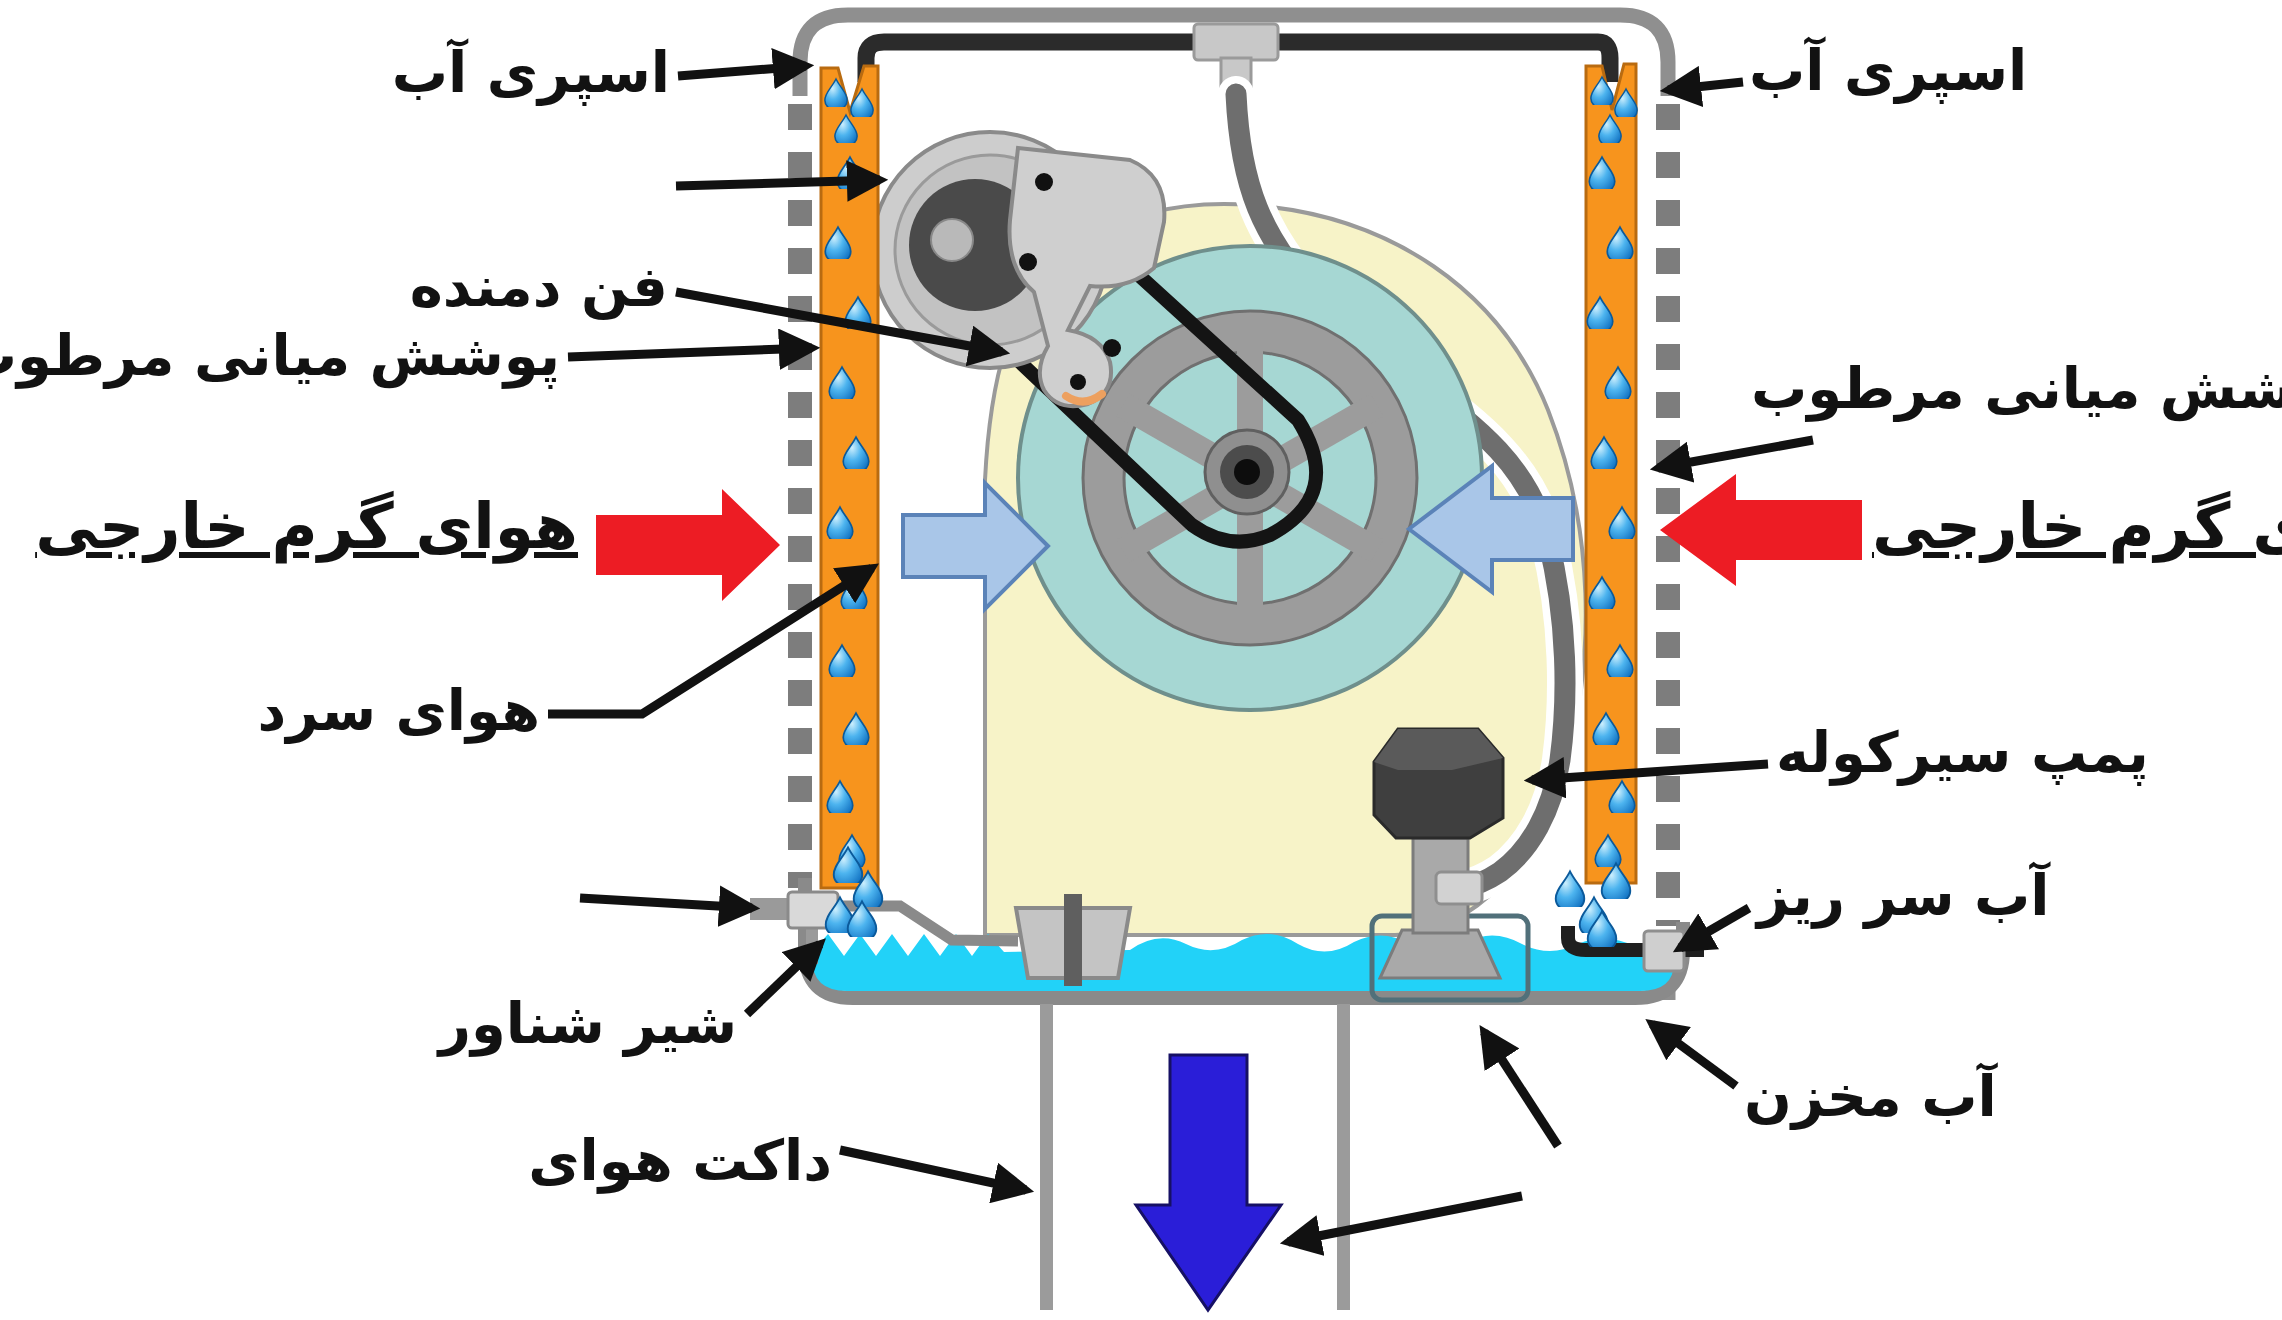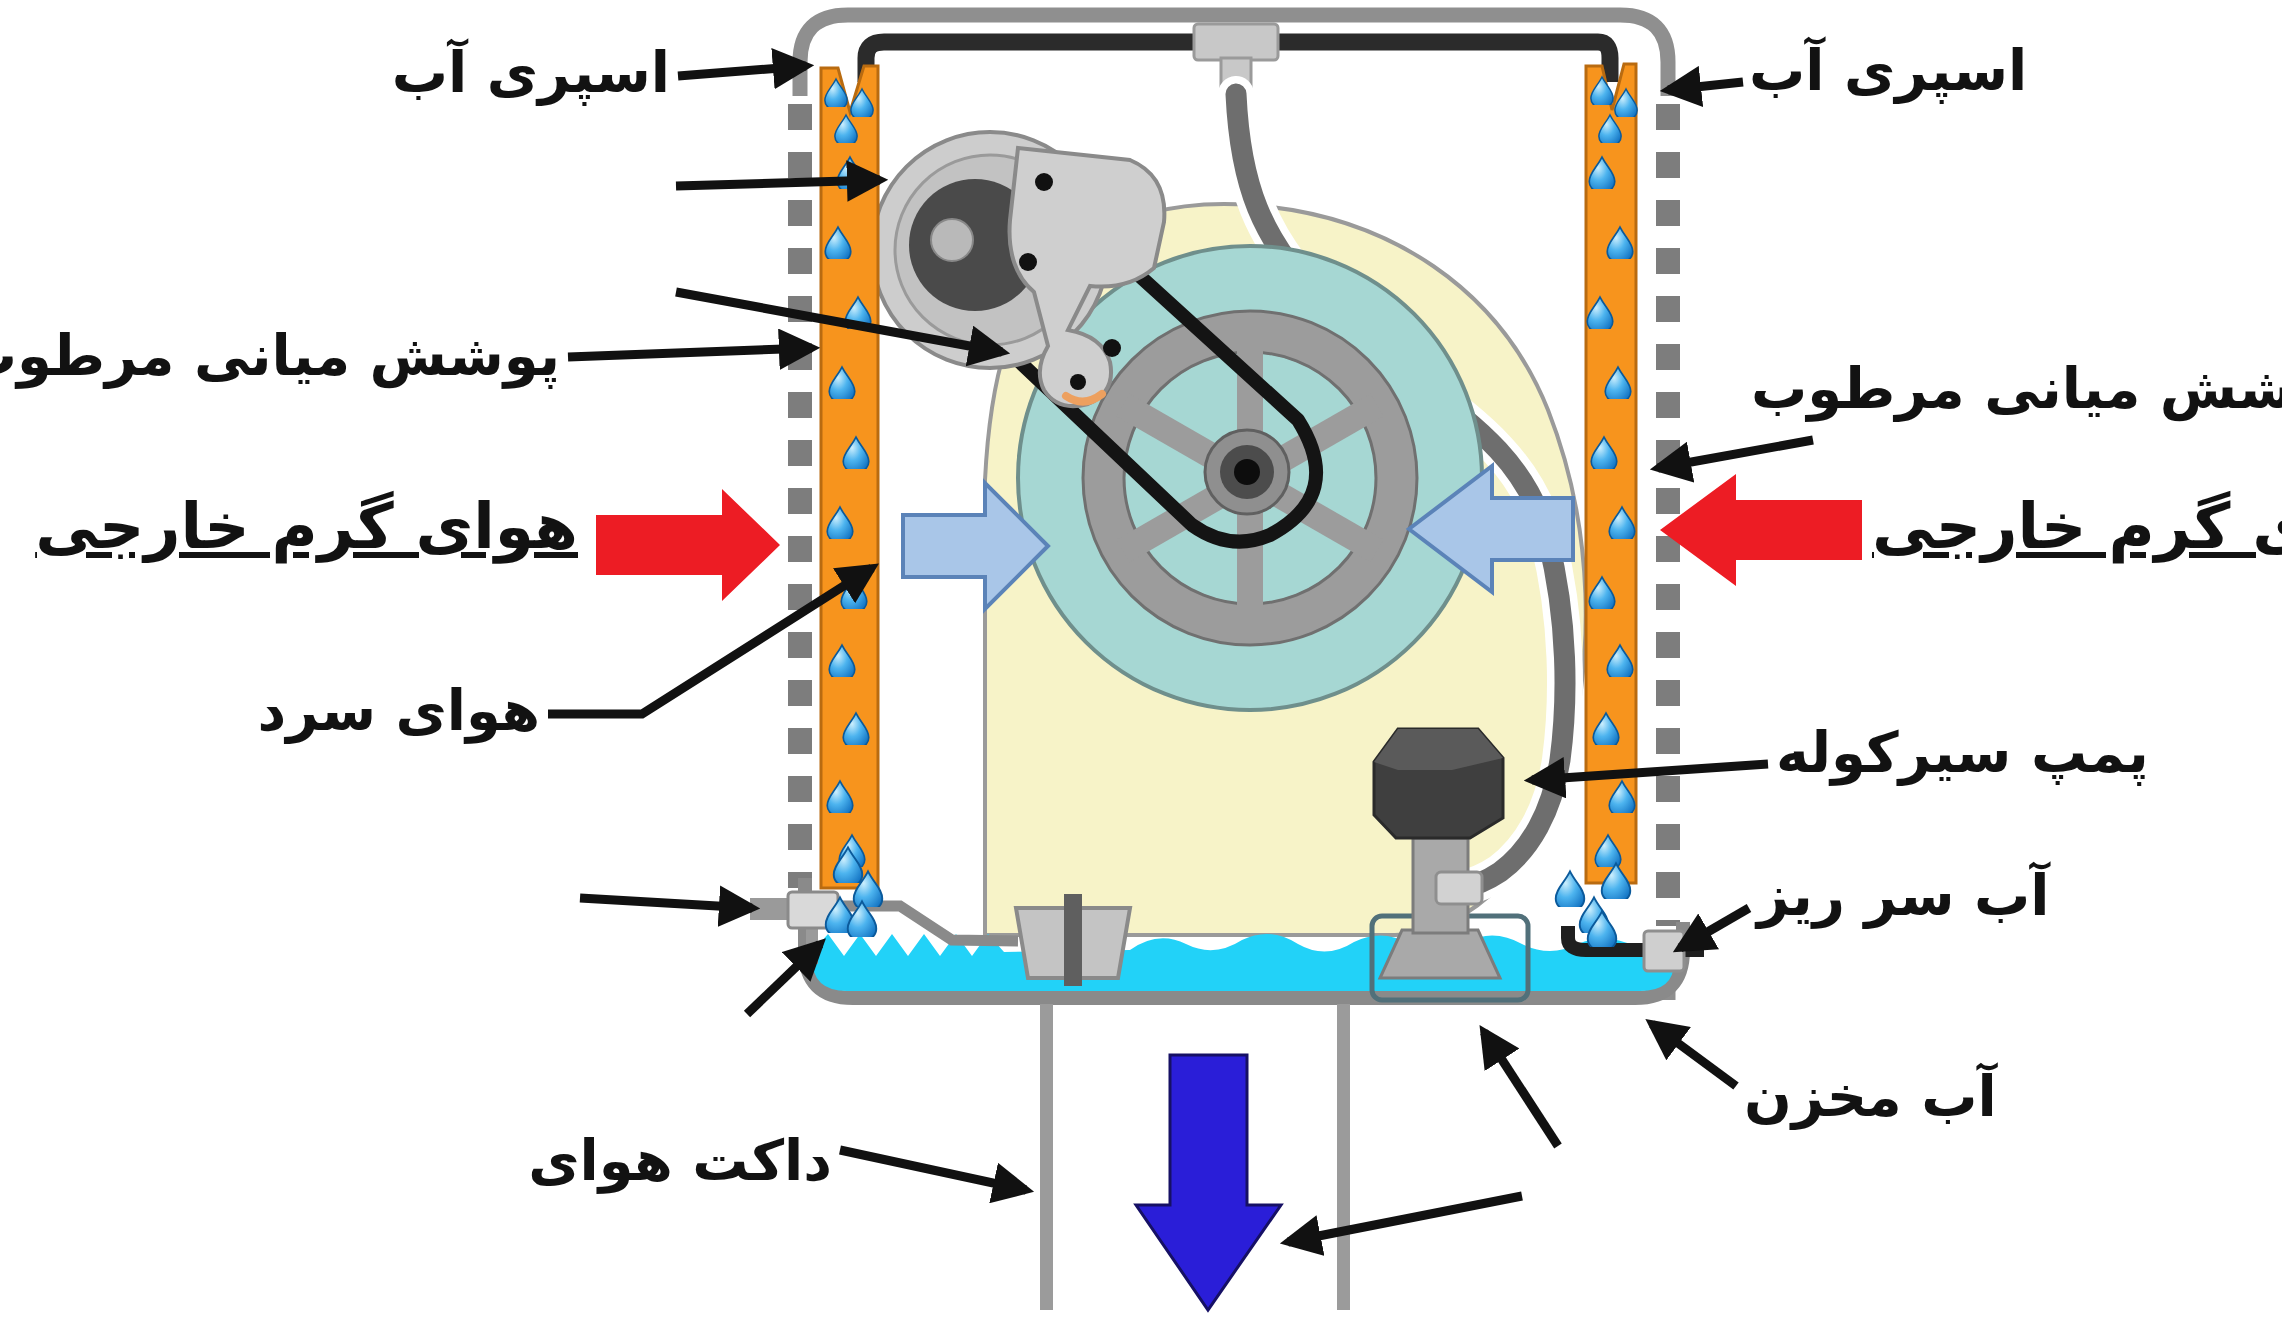--- a/index.html
+++ b/index.html
@@ -214,23 +214,25 @@
       <path d="M 1813,440 L 1658,468" marker-end="url(#ah)"></path>
       <path d="M 1768,764 L 1532,780" marker-end="url(#ah)"></path>
       <path d="M 1749,908 L 1680,948" marker-end="url(#ah)"></path>
       <path d="M 1736,1086 L 1652,1024" marker-end="url(#ah)"></path>
       <path d="M 1522,1196 L 1288,1242" marker-end="url(#ah)"></path>
       <path d="M 1558,1146 L 1484,1032" marker-end="url(#ah)"></path>
     </g>
   </svg>
 
   <div class="lbl" style="right:1612px;top:42px">اسپری آب</div>
+  <div class="lbl" style="right:1614px;top:256px">فن دمنده</div>
   <div class="lbl" style="right:1722px;top:325px">پوشش میانی مرطوب</div>
   <div class="lbl big" style="right:1704px;top:492px">هوای گرم خارجی</div>
   <div class="lbl" style="right:1742px;top:680px">هوای سرد</div>
+  <div class="lbl" style="right:1545px;top:993px">شیر شناور</div>
   <div class="lbl" style="right:1450px;top:1130px">داکت هوای</div>
 
   <div class="lbl" style="left:1749px;top:40px">اسپری آب</div>
   <div class="lbl" style="left:1751px;top:358px">پوشش میانی مرطوب</div>
   <div class="lbl big" style="left:1872px;top:492px">هوای گرم خارجی</div>
   <div class="lbl" style="left:1757px;top:865px">آب سر ریز</div>
   <div class="lbl" style="left:1776px;top:722px">پمپ سیرکوله</div>
   <div class="lbl" style="left:1744px;top:1066px">آب مخزن</div>
 
 </div>

